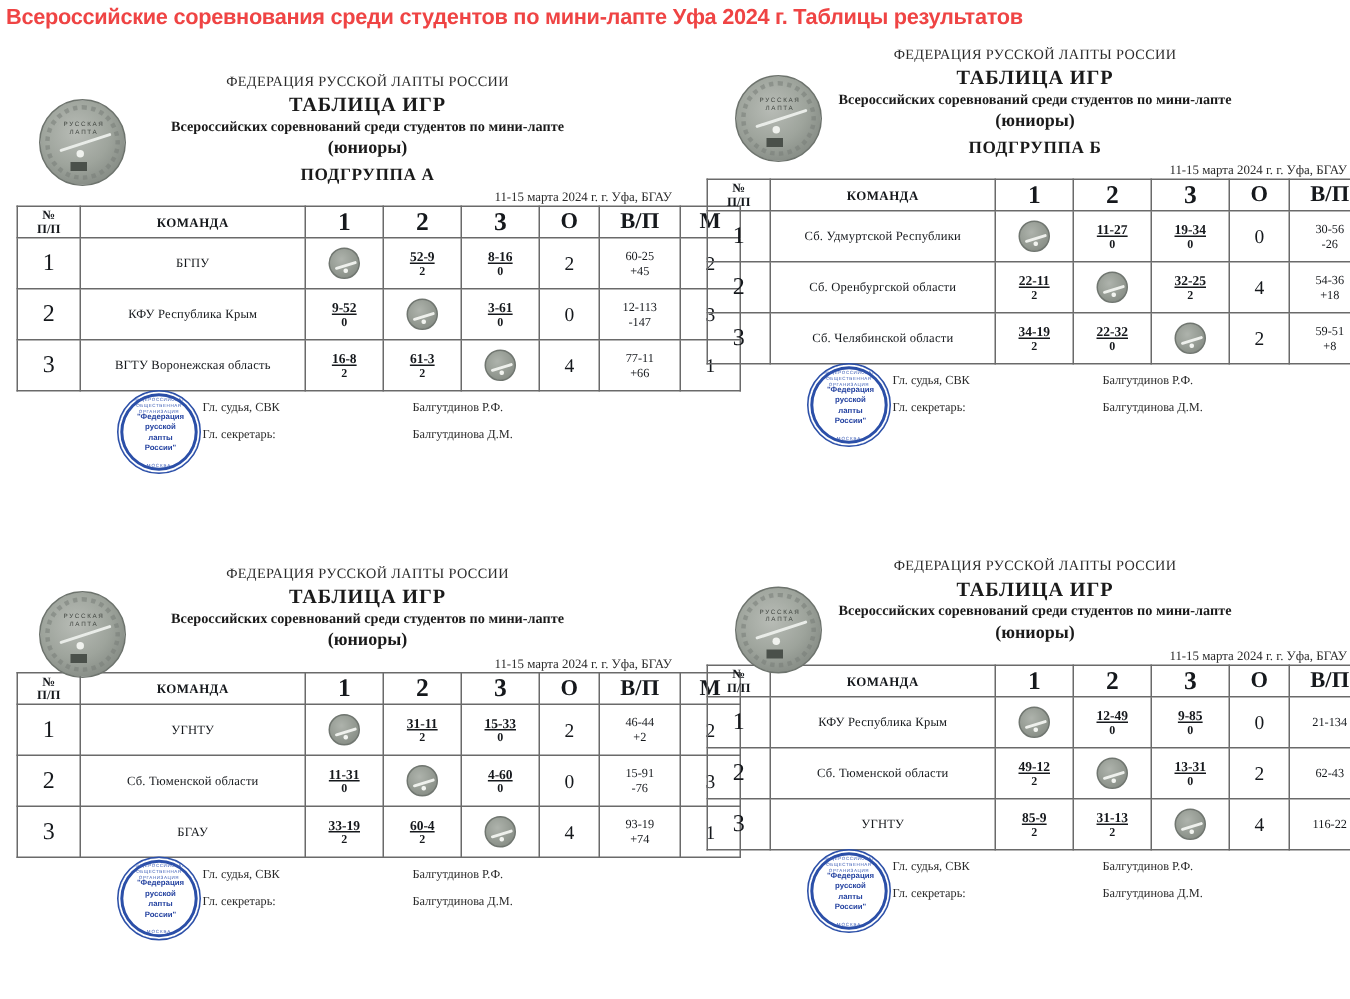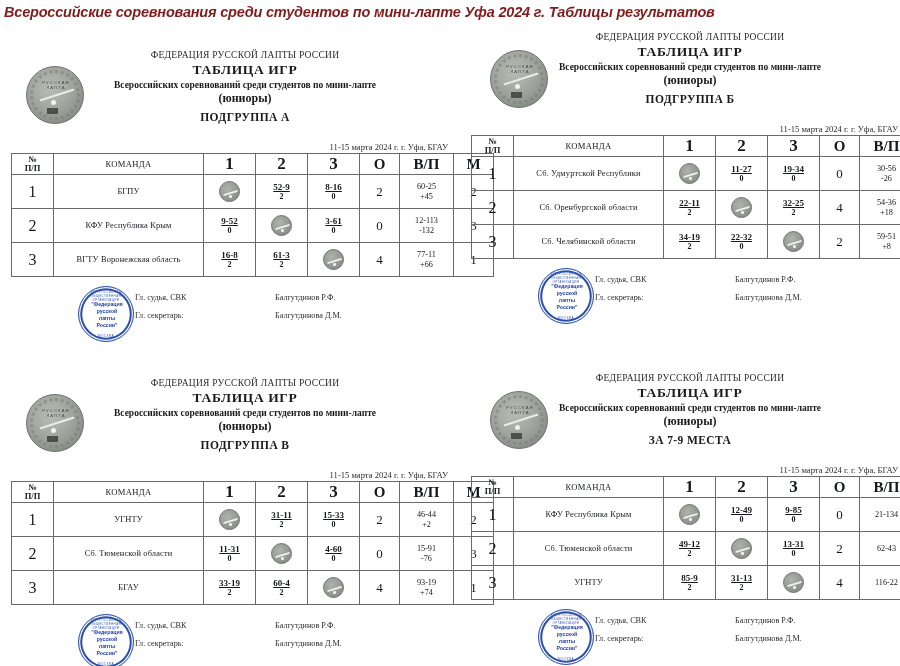--- a/index.html
+++ b/index.html
@@ -17,24 +17,23 @@
   }
 
   
   .page-title {
     position: absolute;
     left: 4px; top: 4px;
     width: 890px;
     font-family: "Liberation Sans", "DejaVu Sans", sans-serif;
     font-weight: bold;
     font-size: 14.5px;
-    color: #7f1d1d;
+    color: #ef4444;
     letter-spacing: -0.2px;
     white-space: nowrap;
-    font-style: italic;
   }
 
   
   .block { position: absolute; }
   .block-a { left: 0px;   top: 50px; width: 450px; }
   .block-b { left: 460px; top: 32px; width: 440px; }
   .block-v { left: 0px;   top: 378px; width: 450px; }
   .block-f { left: 460px; top: 373px; width: 440px; }
 
   .fed-line {
@@ -128,42 +127,42 @@
   }
   .block-a .tbl-title, .block-a .tbl-sub, .block-a .tbl-sub2, .block-a .tbl-group,
   .block-v .tbl-title, .block-v .tbl-sub, .block-v .tbl-sub2, .block-v .tbl-group { padding-left: 40px; }
   .block-b .tbl-title, .block-b .tbl-sub, .block-b .tbl-sub2, .block-b .tbl-group,
   .block-f .tbl-title, .block-f .tbl-sub, .block-f .tbl-sub2, .block-f .tbl-group { padding-left: 20px; }
 
   .date-line {
     font-size: 8.6px;
     color: #2b2b2b;
     text-align: right;
-    margin-top: 19px;
+    margin-top: 3px;
     padding-right: 2px;
   }
 
   
   table.grid {
     border-collapse: collapse;
     width: 430px;
     margin-top: 1px;
     table-layout: fixed;
   }
   .block-a table.grid, .block-v table.grid { margin-left: 11px; }
   .block-b table.grid, .block-f table.grid { margin-left: 11px; }
   table.grid td, table.grid th {
     border: 1px solid #6a6a6a;
     text-align: center;
     vertical-align: middle;
     color: #15181c;
     padding: 0;
   }
   th.h-np   { width: 42px;  font-size: 8.5px; font-weight: bold; line-height: 1.05; padding: 3px 0; }
-  th.h-team { width: 150px; font-size: 8.6px; font-weight: normal; letter-spacing: 0.3px; }
+  th.h-team { width: 150px; font-size: 8.6px; font-weight: bold; letter-spacing: 0.3px; }
   th.h-num  { width: 52px;  font-size: 17px;  font-weight: bold; font-family: "Liberation Serif", serif; }
   th.h-o    { width: 40px;  font-size: 15px;  font-weight: bold; }
   th.h-vp   { width: 54px;  font-size: 15px;  font-weight: bold; }
   th.h-m    { width: 40px;  font-size: 15px;  font-weight: bold; }
 
   td.c-np { font-size: 16px; height: 34px; }
   td.c-team { font-size: 8.4px; font-weight: normal; letter-spacing: 0.15px; padding: 0 3px; }
   td.c-score { font-size: 9px; line-height: 1.15; }
   td.c-score .sc { text-decoration: underline; font-weight: bold; display: block; }
   td.c-score .pt { font-weight: bold; display: block; font-size: 8px; }
@@ -195,21 +194,21 @@
     left: 9px; top: 13px;
     width: 2.6px; height: 2.6px;
     border-radius: 50%;
     background: #f2f4f0;
   }
 
   
   .sign {
     position: relative;
     height: 56px;
-    margin-top: 12px;
+    margin-top: 2px;
   }
   .block-a .sign, .block-v .sign { padding-left: 135px; }
   .block-b .sign, .block-f .sign { padding-left: 135px; }
   .sign-row {
     position: relative;
     font-size: 8.2px;
     color: #2b2b2b;
     height: 18px;
     line-height: 18px;
   }
@@ -323,21 +322,21 @@
               <span class="pt">0</span>
             </td>
             <td class="c-score"><span class="cell-logo"></span></td>
             <td class="c-score">
               <span class="sc">3-61</span>
               <span class="pt">0</span>
             </td>
             <td class="c-o">0</td>
             <td class="c-vp">
               <div>12-113</div>
-              <div>-132</div>
+              <div>-147</div>
             </td>
             <td class="c-m">3</td>
           </tr>
           <tr>
             <td class="c-np">3</td>
             <td class="c-team">ВГТУ Воронежская область</td>
             <td class="c-score">
               <span class="sc">16-8</span>
               <span class="pt">2</span>
             </td>
@@ -491,21 +490,20 @@
     <div class="emblem">
       <div class="em-wreath"></div>
       <div class="em-arc">РУССКАЯ ЛАПТА</div>
       <div class="em-bat"></div>
       <div class="em-ball"></div>
       <div class="em-plate"></div>
     </div>
     <div class="tbl-title">ТАБЛИЦА ИГР</div>
     <div class="tbl-sub">Всероссийских соревнований  среди студентов по мини-лапте</div>
     <div class="tbl-sub2">(юниоры)</div>
-    <div class="tbl-group">ПОДГРУППА В</div>
     <div class="date-line">11-15 марта 2024 г.    г. Уфа, БГАУ</div>
     <table class="grid">
       <thead>
           <tr>
         <th class="h-np">
           <div>№</div>
               <div>П/П</div>
         </th>
         <th class="h-team">КОМАНДА</th>
         <th class="h-num">1</th>
@@ -603,21 +601,20 @@
     <div class="emblem">
       <div class="em-wreath"></div>
       <div class="em-arc">РУССКАЯ ЛАПТА</div>
       <div class="em-bat"></div>
       <div class="em-ball"></div>
       <div class="em-plate"></div>
     </div>
     <div class="tbl-title">ТАБЛИЦА ИГР</div>
     <div class="tbl-sub">Всероссийских соревнований  среди студентов по мини-лапте</div>
     <div class="tbl-sub2">(юниоры)</div>
-    <div class="tbl-group">ЗА 7-9 МЕСТА</div>
     <div class="date-line">11-15 марта 2024 г.    г. Уфа, БГАУ</div>
     <table class="grid">
       <thead>
           <tr>
         <th class="h-np">
           <div>№</div>
               <div>П/П</div>
         </th>
         <th class="h-team">КОМАНДА</th>
         <th class="h-num">1</th>

